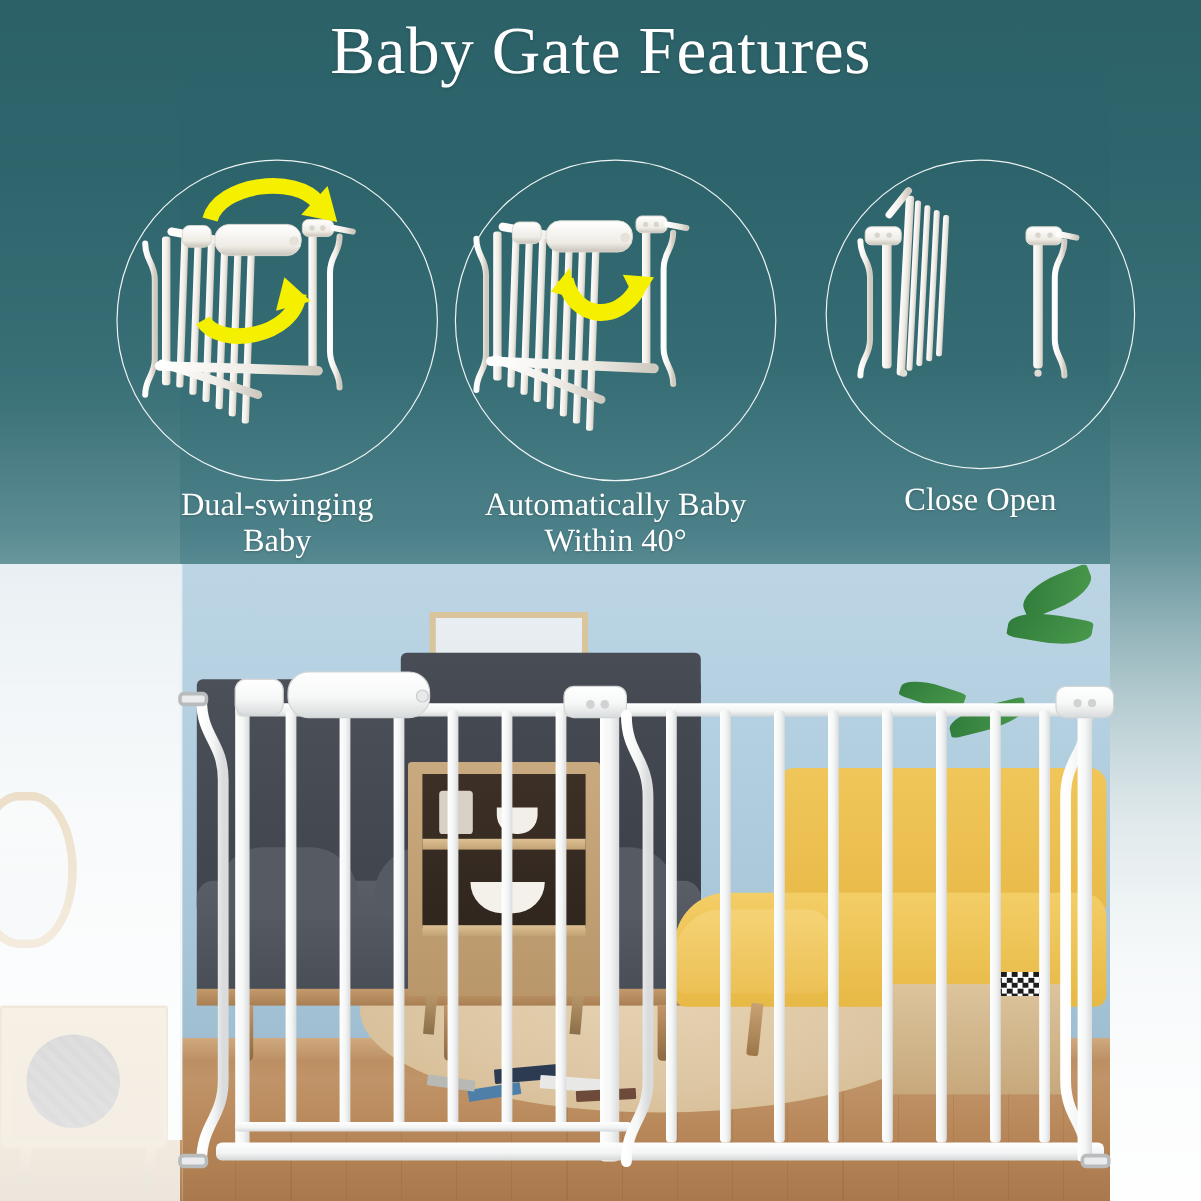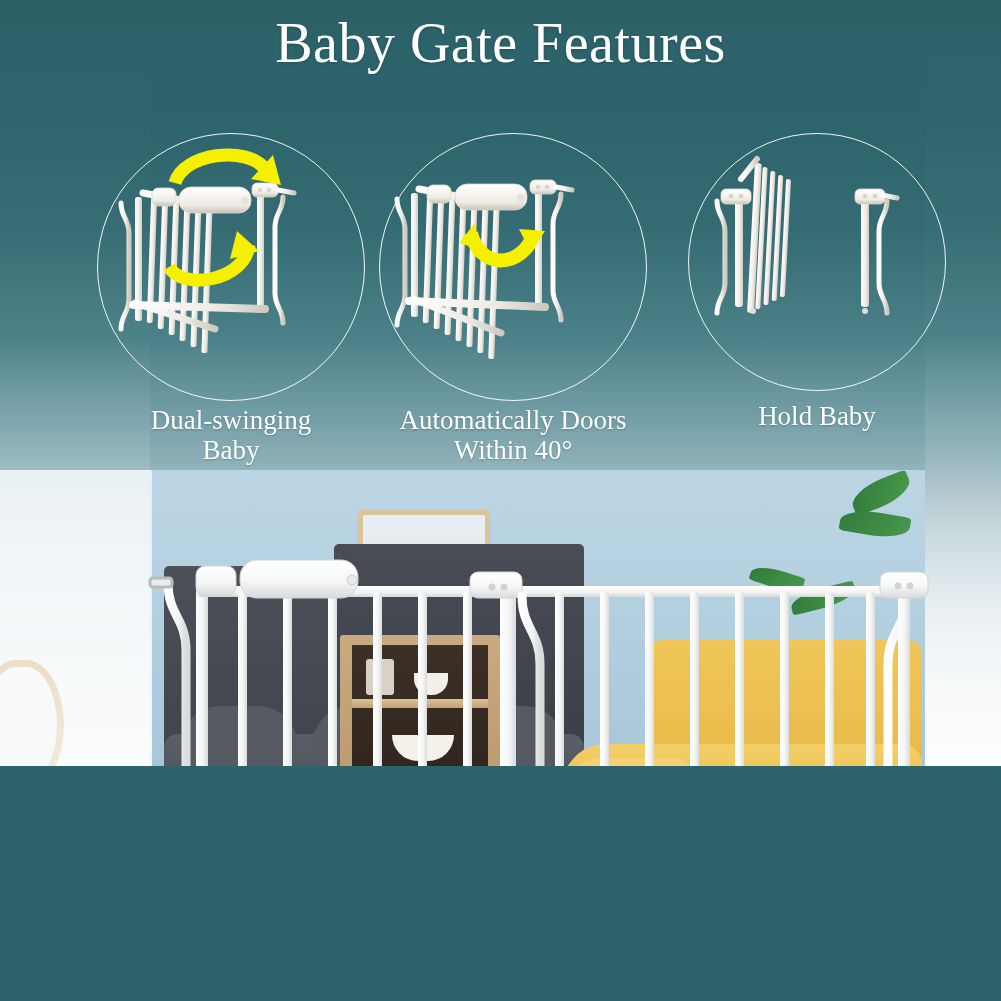--- a/index.html
+++ b/index.html
@@ -1,21 +1,21 @@
 <!DOCTYPE html>
 <html><head>
 <meta charset="utf-8">
 <style>
   * { margin:0; padding:0; box-sizing:border-box; }
   html,body { width:1001px; height:1001px; overflow:hidden; background:#2d646b; }
   body { font-family:"Liberation Serif", serif; }
 
   #page {
     position:relative;
-    width:1001px; height:766px;
+    width:1001px; height:1001px;
     overflow:hidden;
     text-decoration:underline;
   }
 
   
   .bg-gradient{
     position:absolute; inset:0;
     background:linear-gradient(to bottom,
       #2c6168 0%,
       #2d646b 14%,
@@ -547,21 +547,21 @@
         <path d="M177 54 L193 57" stroke="url(#g2b)" stroke-width="5" stroke-linecap="round" fill="none"></path>
         <path d="M30 168 L166 174" stroke="url(#g2b)" stroke-width="8" stroke-linecap="round" fill="none"></path>
 
         <g>
           <path d="M92 100 C100 134 136 136 152 108" fill="none" stroke="#f5ef00" stroke-width="14" stroke-linecap="butt"></path>
           <polygon points="140,96 166,98 152,120" fill="#f5ef00"></polygon>
           <polygon points="96,90 80,110 100,116" fill="#f5ef00"></polygon>
         </g>
       </svg>
       <div class="feature-label">
-        <span>Automatically Doors</span><br>
+        <span>Automatically Baby</span><br>
         <span>Within 40°</span>
       </div>
     </div>
 
     <div class="feature f2">
       <div class="circle"></div>
       <svg class="circle-art" viewBox="0 0 268 268" xmlns="http://www.w3.org/2000/svg">
         <defs>
           <linearGradient id="g3b" x1="0" y1="0" x2="1" y2="0">
             <stop offset="0%" stop-color="#ffffff"></stop>
@@ -601,19 +601,19 @@
           <circle cx="182" cy="63" r="2.3" fill="#d9d5cd"></circle>
           <circle cx="192" cy="63" r="2.3" fill="#d9d5cd"></circle>
         </g>
         <path d="M199 62 L214 65" stroke="url(#g3b)" stroke-width="5" stroke-linecap="round" fill="none"></path>
 
         <path d="M44 178 L200 178" stroke="url(#g3b)" stroke-width="10" stroke-linecap="round" fill="none"></path>
         <circle cx="70" cy="178" r="3" fill="#e0dcd4"></circle>
         <circle cx="182" cy="178" r="3" fill="#e0dcd4"></circle>
       </svg>
       <div class="feature-label">
-        <span>Hold Baby</span>
+        <span>Close Open</span>
       </div>
     </div>
 
   </div>
 
 </div>
 
 </body></html>

